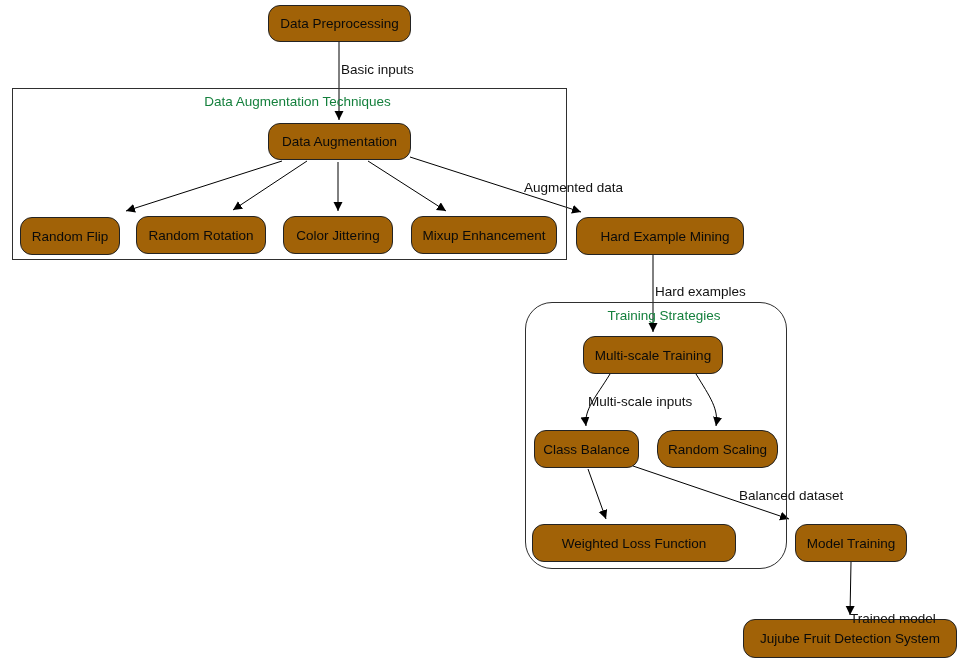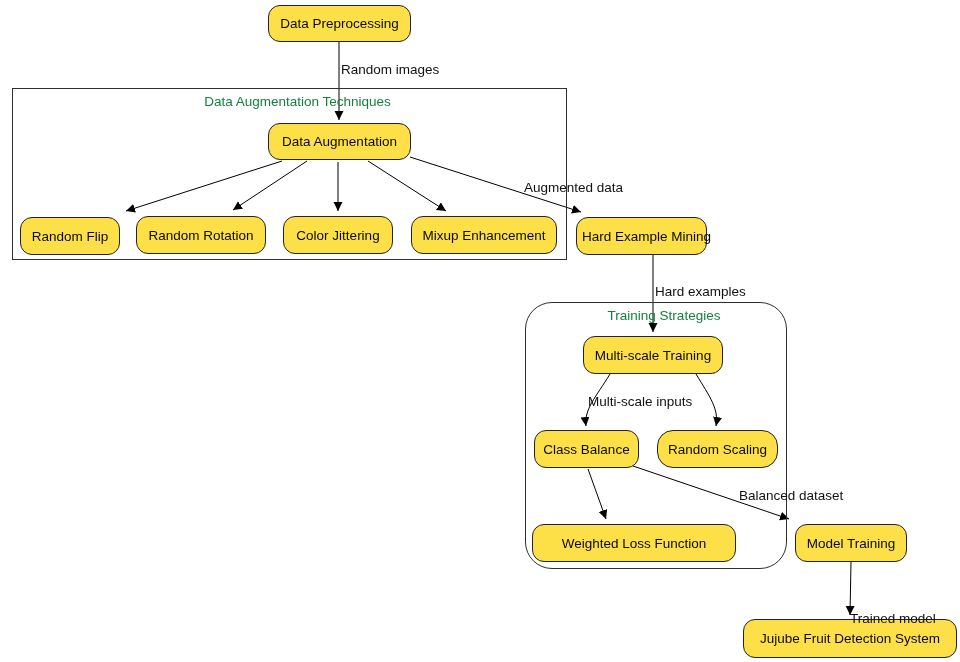--- a/index.html
+++ b/index.html
@@ -10,21 +10,21 @@
   .edges{position:absolute;left:0;top:0;width:960px;height:662px;}
   .group{
     position:absolute;border:1px solid #2f2f2f;background:transparent;box-sizing:border-box;
   }
   .group-title{
     position:absolute;left:16px;right:0;top:5px;text-align:center;
     font-size:13.5px;color:#15803d;white-space:nowrap;
   }
   .node{
     position:absolute;box-sizing:border-box;
-    background:#fde047;border:1.5px solid #232323;border-radius:12px;
+    background:#a16207;border:1.5px solid #232323;border-radius:12px;
     display:flex;align-items:center;justify-content:center;
     font-size:13.5px;color:#0a0a0a;white-space:nowrap;
   }
   .edge-label{
     position:absolute;font-size:13.5px;color:#111;white-space:nowrap;
   }
 </style>
 </head>
 <body>
 
@@ -65,35 +65,35 @@
   <div class="node" style="left:268px;top:123px;width:143px;height:37px;">Data Augmentation</div>
 
   <div class="node" style="left:20px;top:217px;width:100px;height:38px;">Random Flip</div>
 
   <div class="node" style="left:136px;top:216px;width:130px;height:38px;">Random Rotation</div>
 
   <div class="node" style="left:283px;top:216px;width:110px;height:38px;">Color Jittering</div>
 
   <div class="node" style="left:411px;top:216px;width:146px;height:38px;">Mixup Enhancement</div>
 
-  <div class="node" style="left:576px;top:217px;width:131px;height:38px;padding-left:10px;">Hard Example Mining</div>
+  <div class="node" style="left:576px;top:217px;width:168px;height:38px;padding-left:10px;">Hard Example Mining</div>
 
   <div class="node" style="left:583px;top:336px;width:140px;height:38px;">Multi-scale Training</div>
 
   <div class="node" style="left:534px;top:430px;width:105px;height:38px;">Class Balance</div>
 
   <div class="node" style="left:657px;top:430px;width:121px;height:38px;border-radius:16px;">Random Scaling</div>
 
   <div class="node" style="left:532px;top:524px;width:204px;height:38px;">Weighted Loss Function</div>
 
   <div class="node" style="left:795px;top:524px;width:112px;height:38px;">Model Training</div>
 
   <div class="node" style="left:743px;top:619px;width:214px;height:39px;">Jujube Fruit Detection System</div>
 
-  <div class="edge-label" style="left:341px;top:62px;">Random images</div>
+  <div class="edge-label" style="left:341px;top:62px;">Basic inputs</div>
 
   <div class="edge-label" style="left:524px;top:180px;">Augmented data</div>
 
   <div class="edge-label" style="left:655px;top:284px;">Hard examples</div>
 
   <div class="edge-label" style="left:588px;top:394px;">Multi-scale inputs</div>
 
   <div class="edge-label" style="left:739px;top:488px;">Balanced dataset</div>
 
   <div class="edge-label" style="left:850px;top:583px;margin-top:28px;">Trained model</div>

